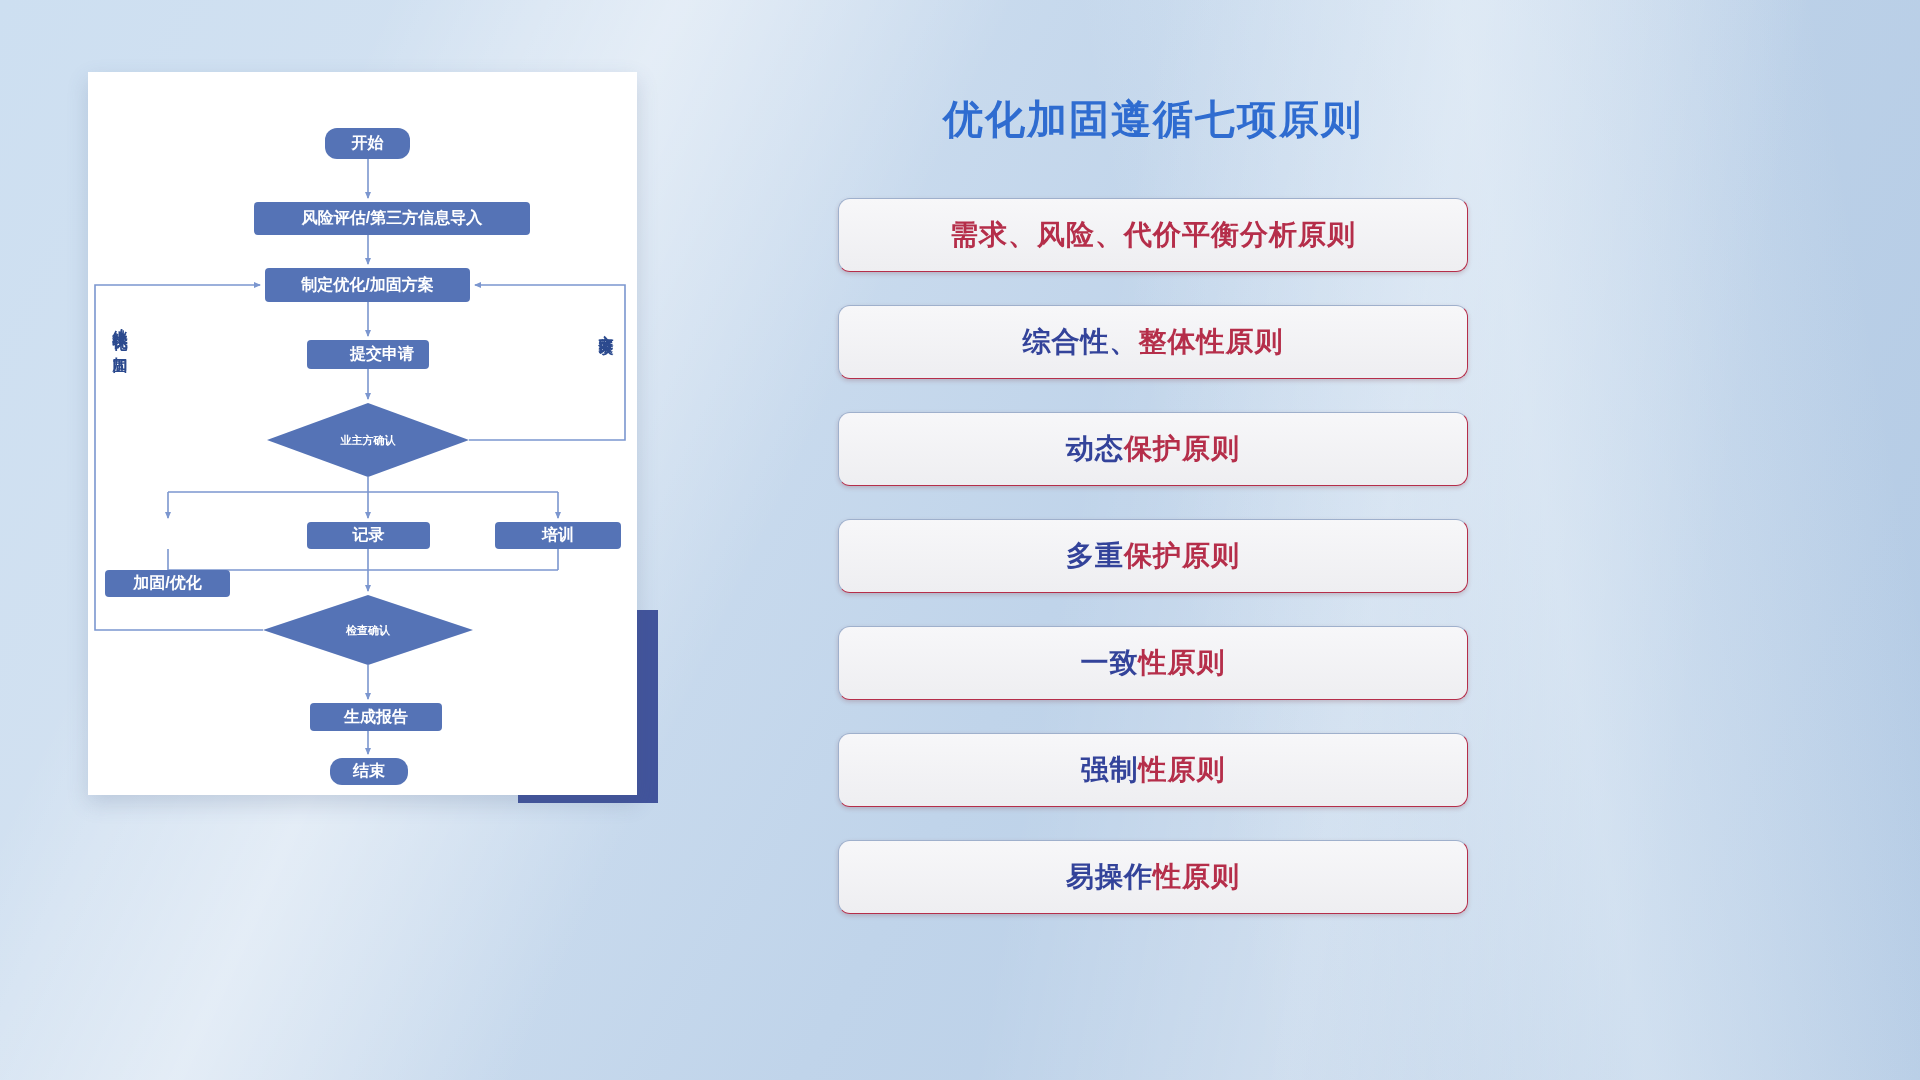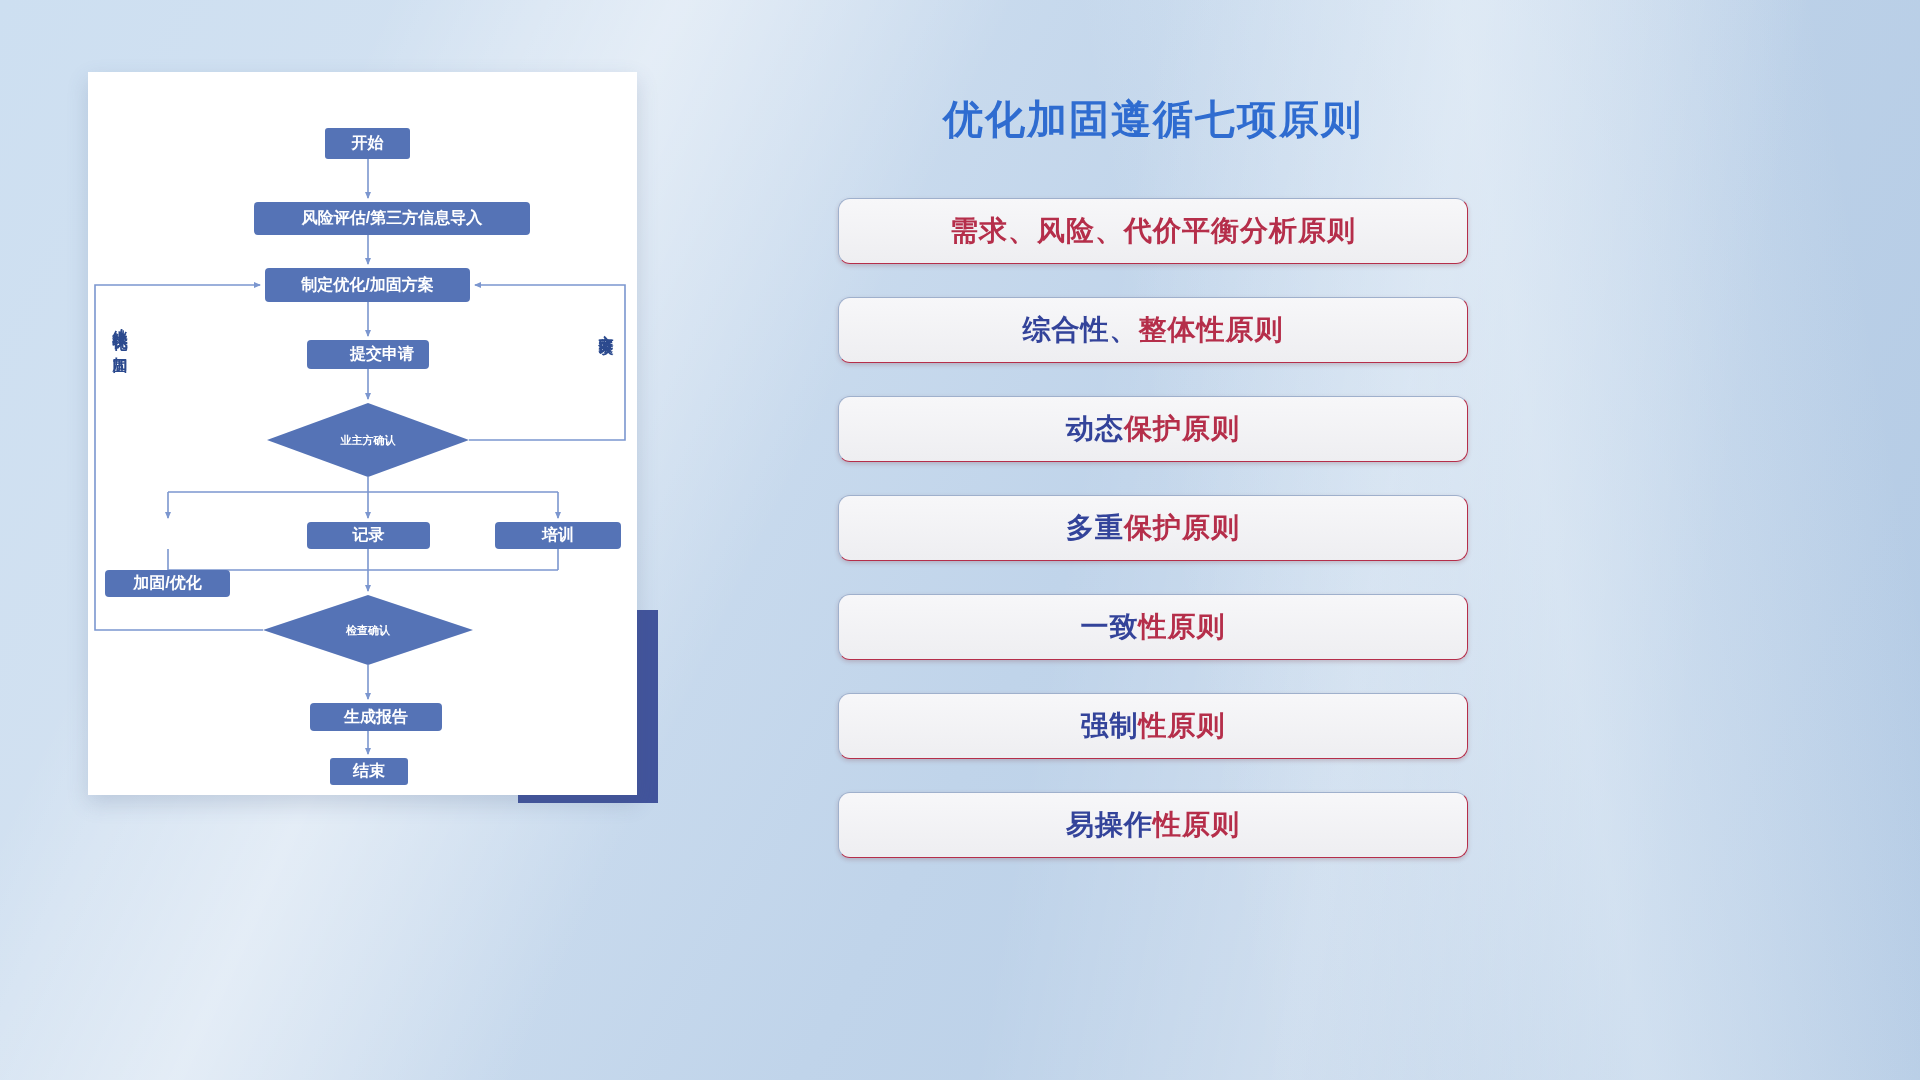--- a/index.html
+++ b/index.html
@@ -33,21 +33,21 @@
   }
   #arrowhead path { fill: var(--connector); }
 
   .node {
     position:absolute;
     display:flex; align-items:center; justify-content:center;
     background: var(--node-fill);
     color:#ffffff; font-weight:bold; font-size:16px;
     border-radius:4px; text-align:center; white-space:nowrap;
   }
-  .node.capsule { border-radius:3px; }
+  .node.capsule { border-radius:12px; }
   .node.diamond {
     clip-path: polygon(50% 0, 100% 50%, 50% 100%, 0 50%);
     border-radius:0; font-size:11px;
   }
   .vlabel {
     position:absolute;
     writing-mode: vertical-rl; text-orientation: upright;
     color: var(--edge-label); font-weight:bold; font-size:15px;
     letter-spacing:2px; white-space:nowrap;
   }
@@ -57,21 +57,21 @@
     position:absolute; left:838px; top:92px; width:630px;
     text-align:center;
     font-size:40px; font-weight:bold; letter-spacing:2px;
     color: var(--title-blue);
   }
   .principles {
     position:absolute; left:838px; top:198px; width:630px;
     display:flex; flex-direction:column; gap:33px;
   }
   .pill {
-    height:66px;
+    height:74px;
     border-radius:12px;
     background: linear-gradient(180deg, #f7f7f9 0%, #eeeef1 100%);
     border:1px solid;
     border-color: #9fb0cc var(--principle-red) var(--principle-red) #9fb0cc;
     box-shadow: 0 2px 4px rgba(140,90,100,0.30);
     display:flex; align-items:center; justify-content:center;
     font-size:28px; font-weight:bold; letter-spacing:1px;
     white-space:nowrap;
   }
   .seg-red  { color: var(--principle-red); }

